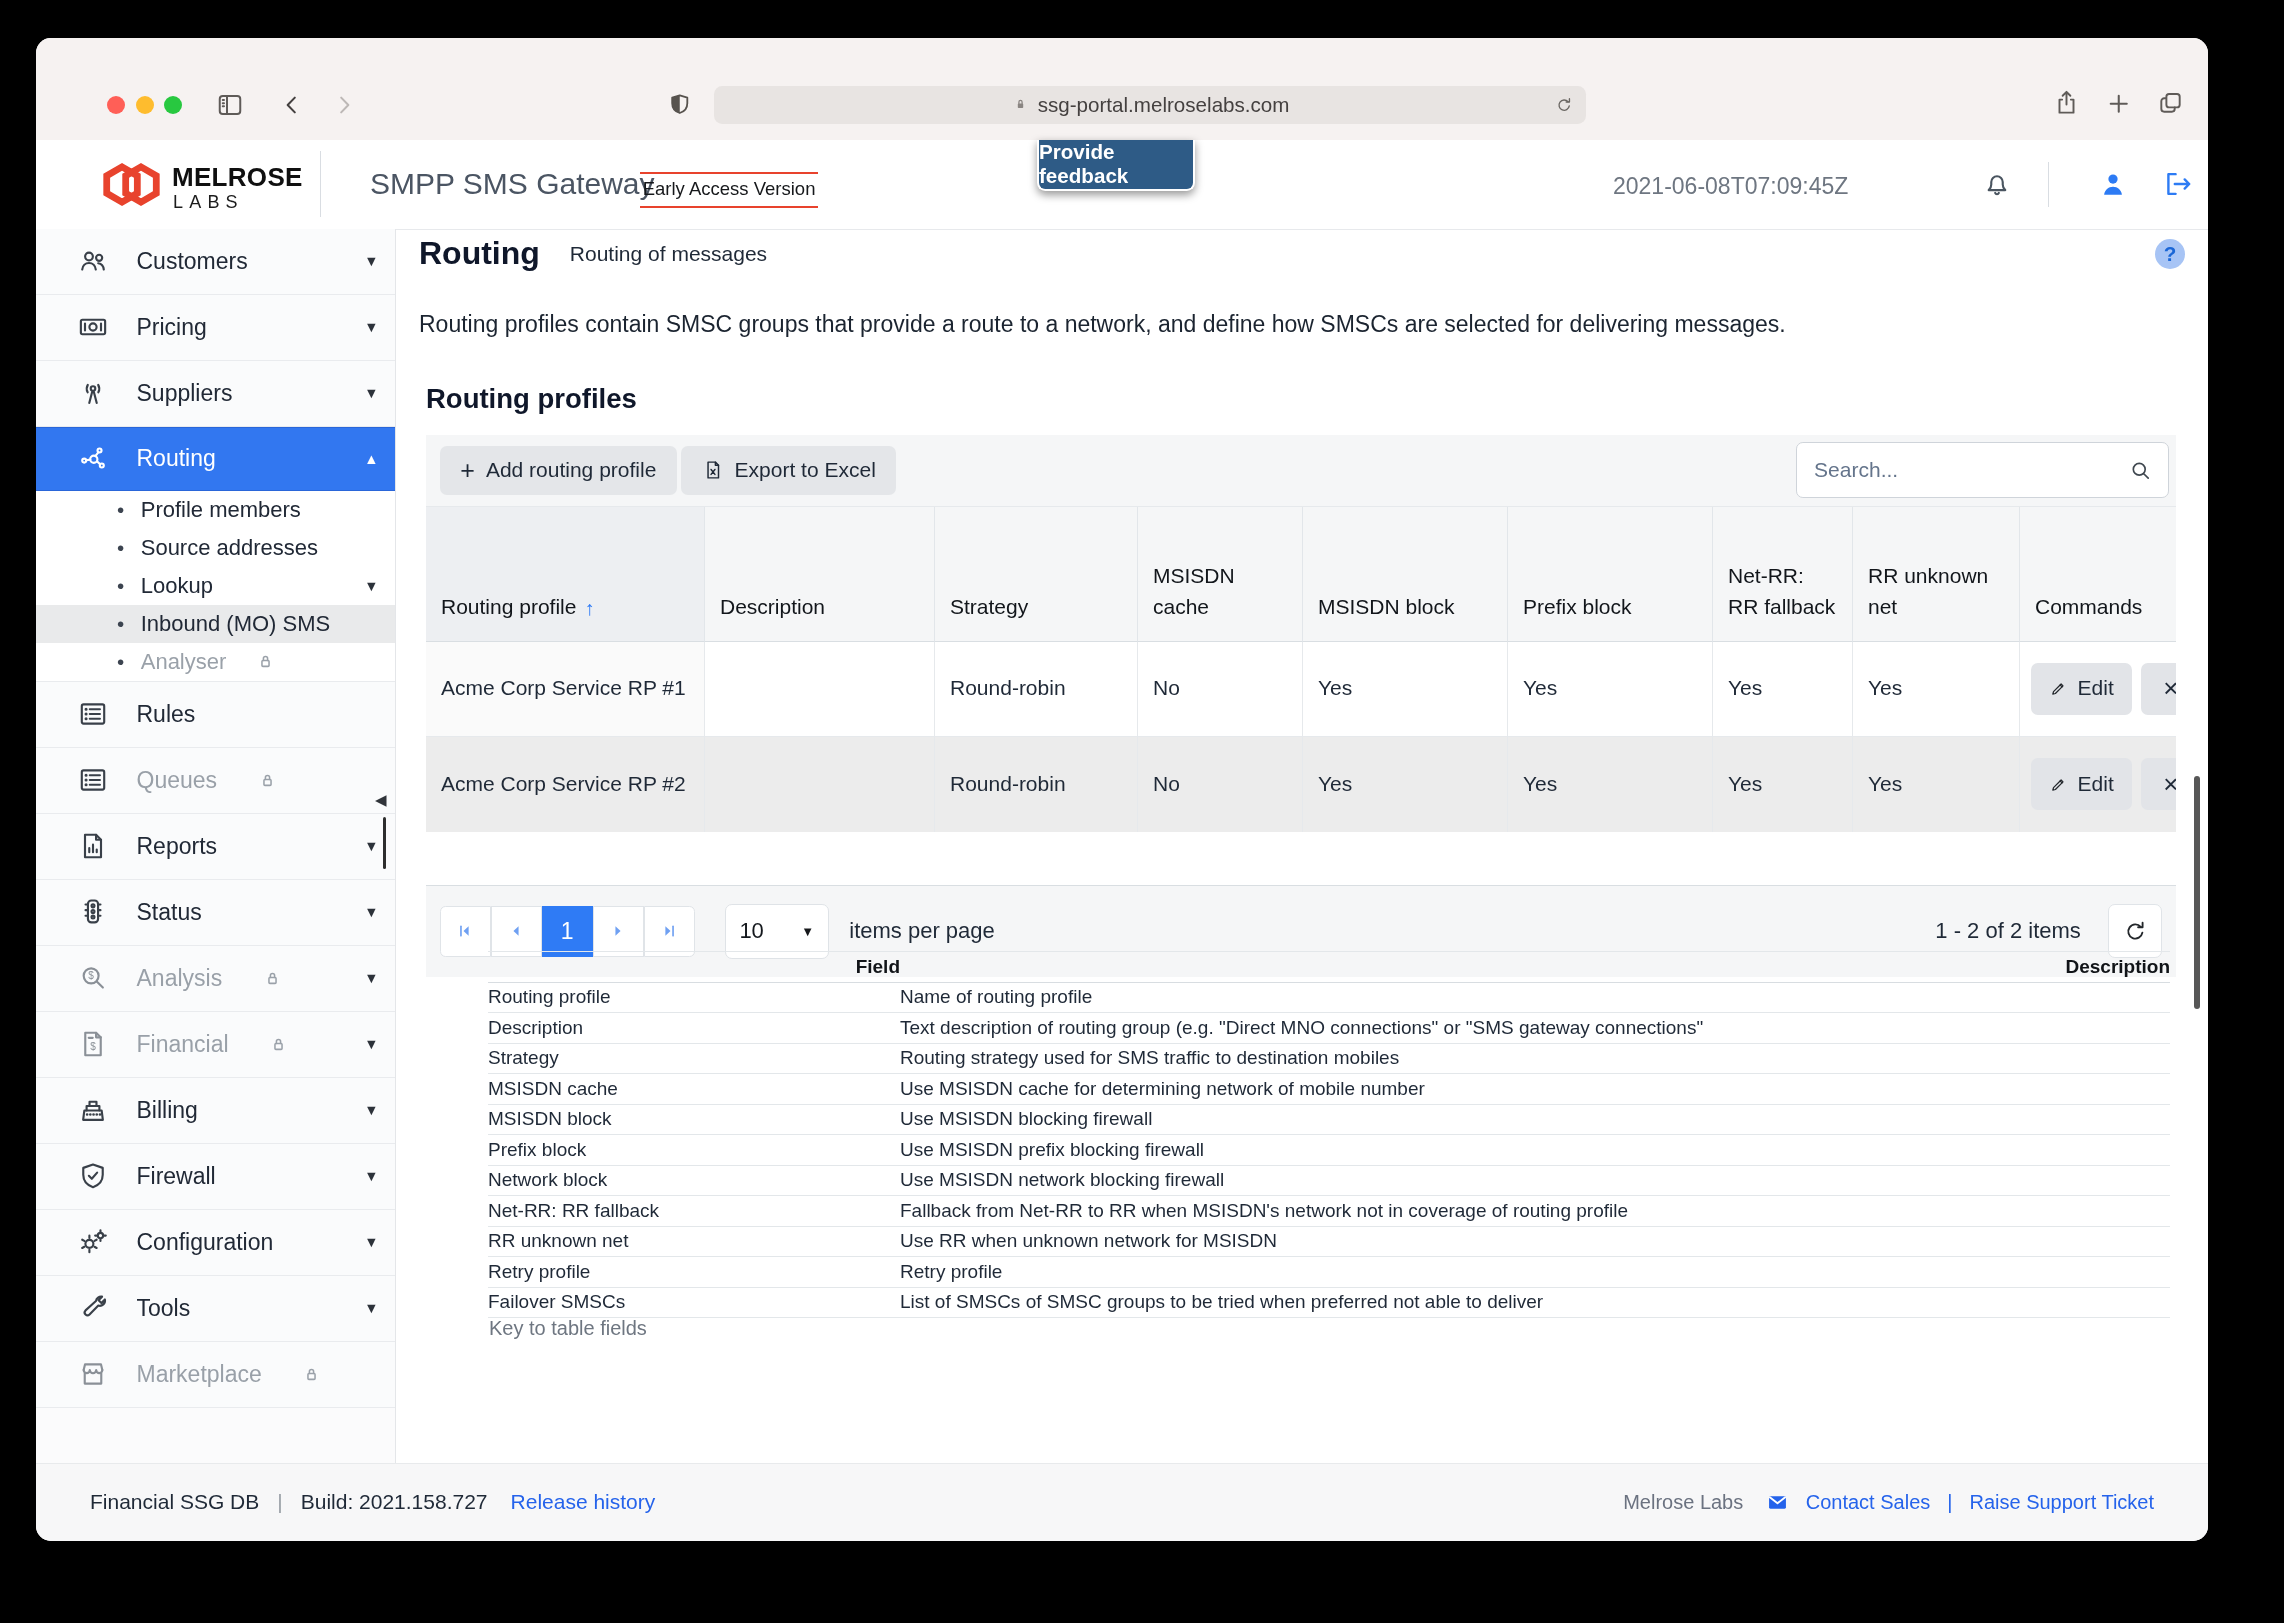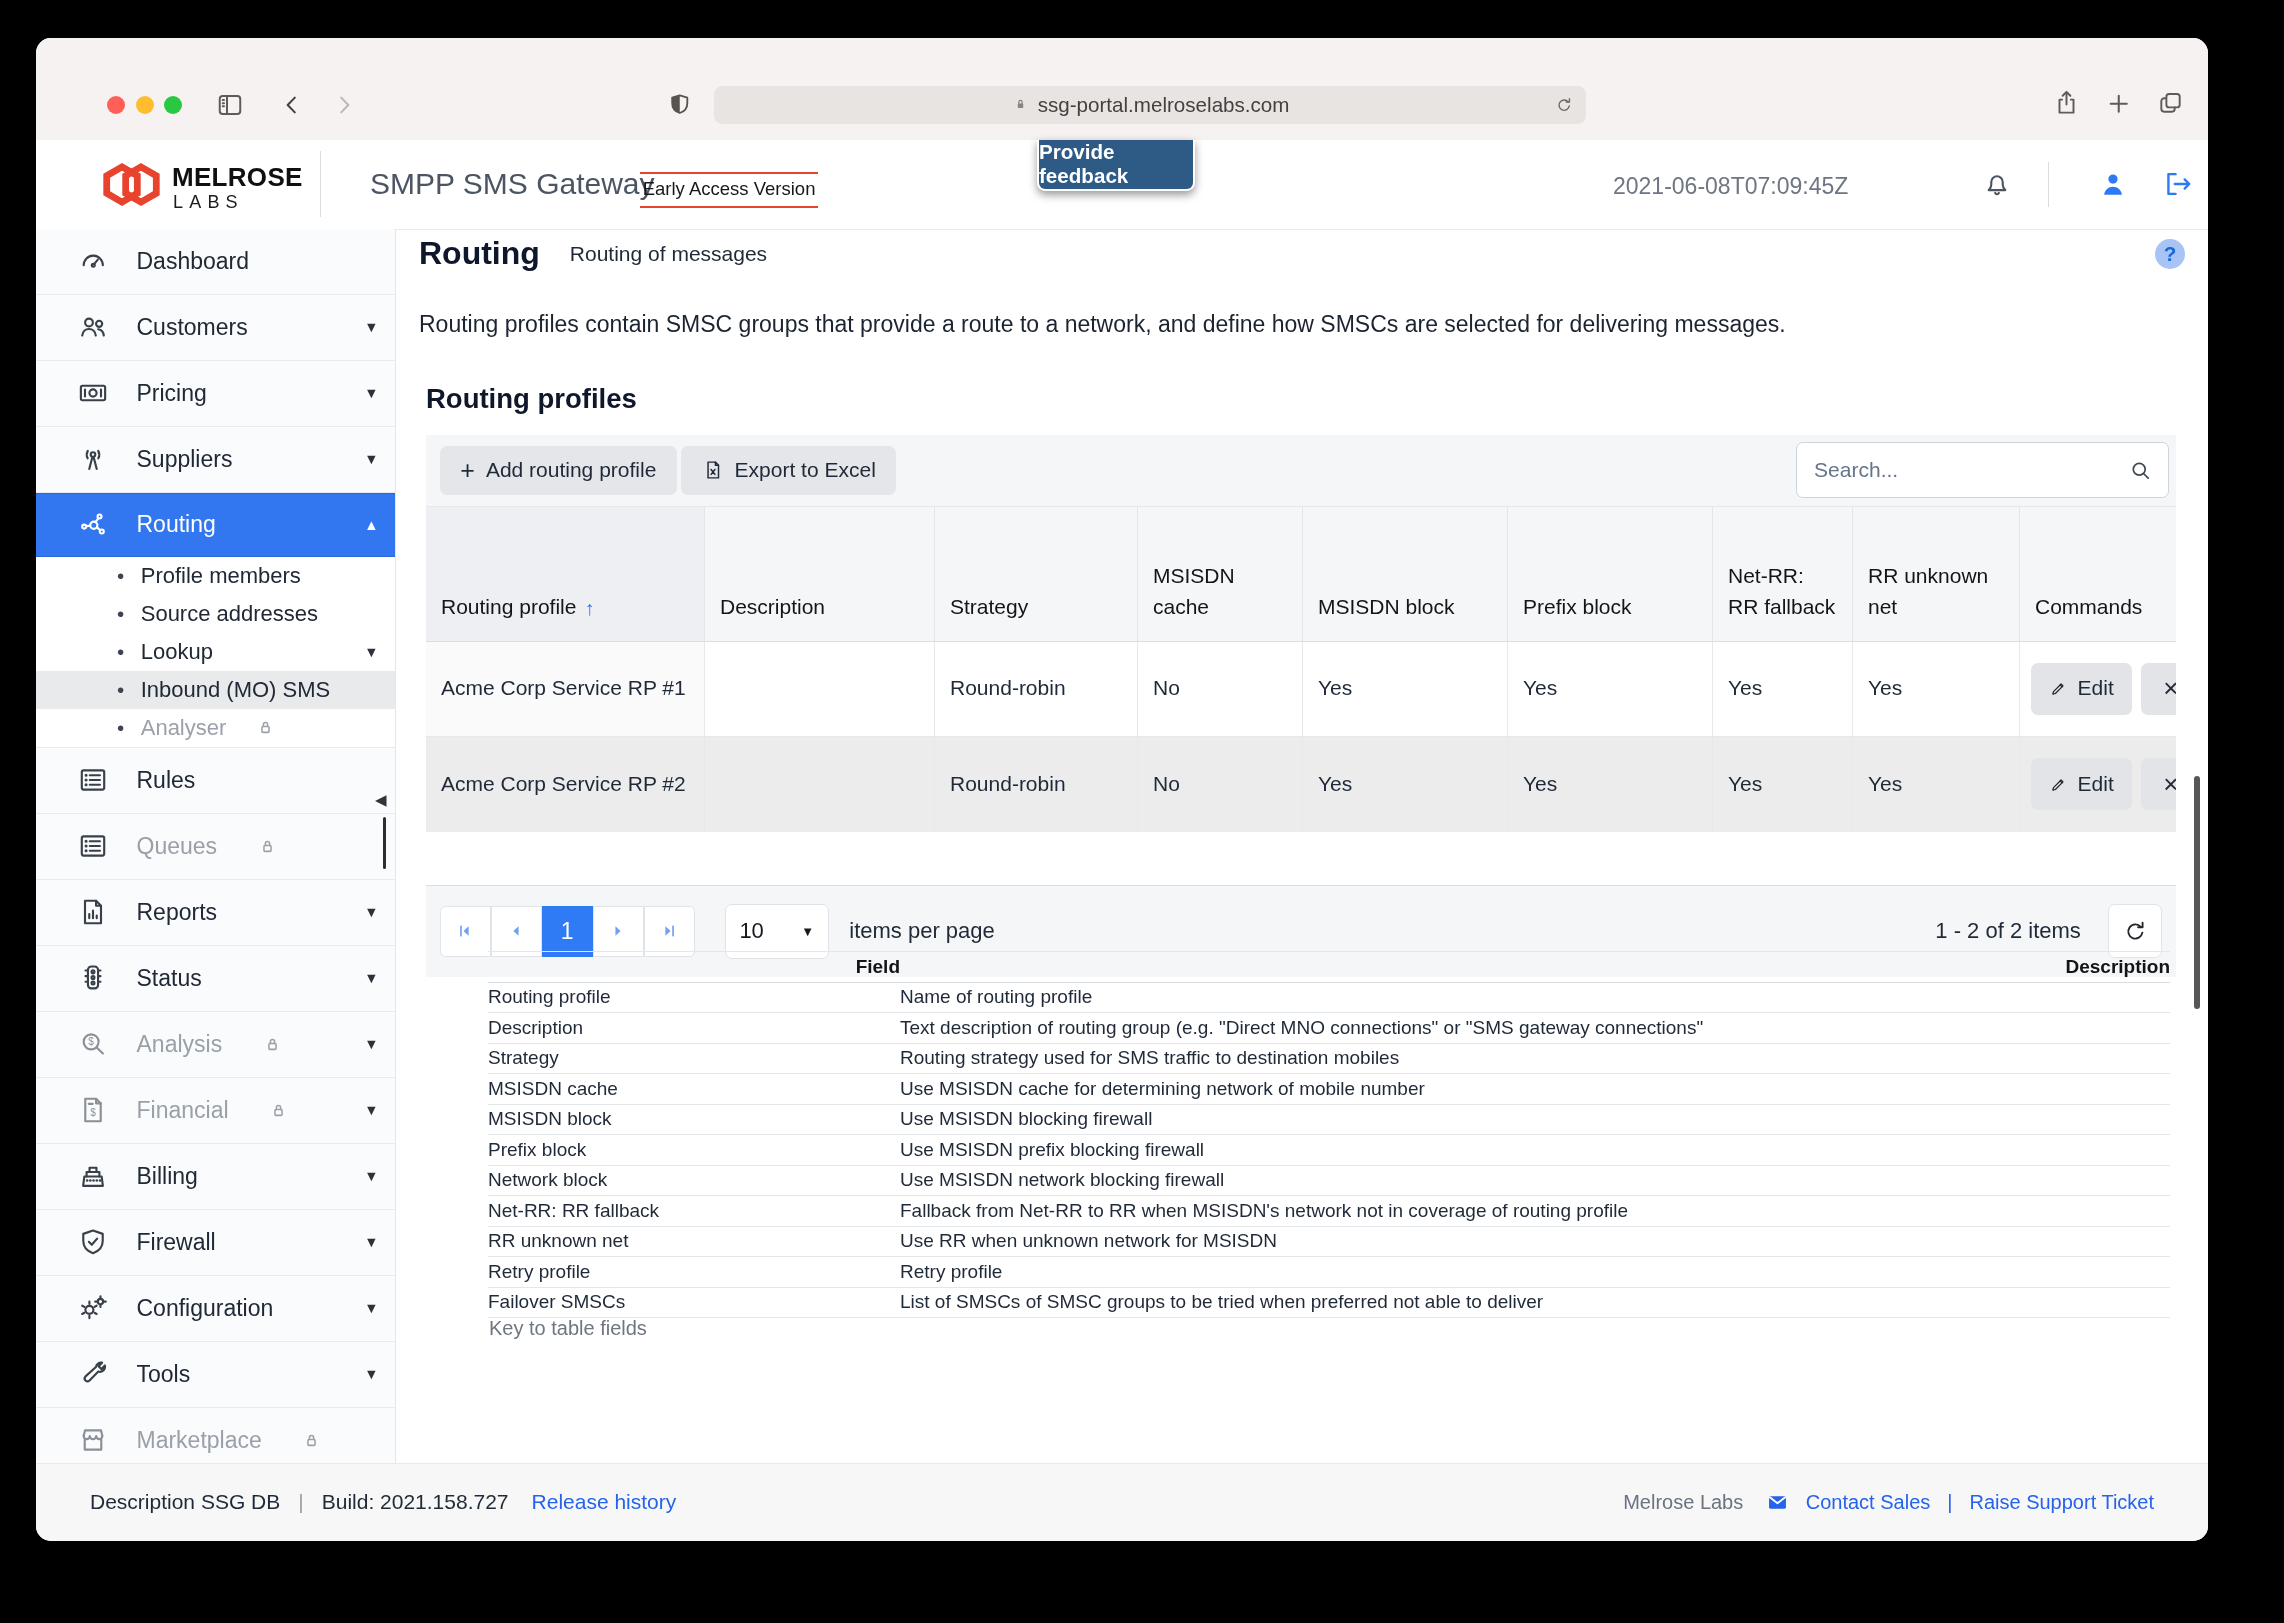--- a/index.html
+++ b/index.html
@@ -198,30 +198,20 @@
     </div>
     <div class="ci" style="left:2126px;top:28px;color:#2d7bf4;">
       <svg class="oi" width="32" height="32" viewBox="0 0 24 24" style="stroke-width:1.8">
             <path d="M10.2 4.6H4.8v14.8h5.4"></path>
             <path d="M9.6 12h10.8M17 8.6l3.4 3.4L17 15.4"></path>
           </svg>
     </div>
   </div>
 
   <div class="sidewrap">
-    <div class="it">
-      <span class="iic">
-            <svg class="oi" width="32" height="32" viewBox="0 0 24 24">
-              <path d="M5 15.2a7.2 7.2 0 1 1 14.4 0"></path>
-              <circle cx="12.2" cy="15.2" r="1.1"></circle>
-              <path d="M13 14.2l2.6-3.2"></path>
-            </svg>
-          </span>
-      <span class="lbl">Dashboard</span>
-    </div>
     <div class="it">
       <span class="iic">
             <svg class="oi" width="32" height="32" viewBox="0 0 24 24">
               <circle cx="9" cy="8.6" r="2.9"></circle>
               <path d="M3.9 18.4c.3-2.8 2.4-4.9 5.1-4.9 2.7 0 4.8 2.1 5.1 4.9"></path>
               <circle cx="16.6" cy="9.6" r="2.3"></circle>
               <path d="M15.9 13.7c2.3.4 4 2.4 4.2 4.7"></path>
             </svg>
           </span>
       <span class="lbl">Customers</span>
@@ -630,21 +620,21 @@
     <div class="krow">
           <span>Failover SMSCs</span>
           <span>List of SMSCs of SMSC groups to be tried when preferred not able to deliver</span>
         </div>
   </div>
   <div class="kcap">Key to table fields</div>
 
   <div class="vscroll"></div>
 
   <div class="foot">
-    <span class="fdb">Description SSG DB</span>
+    <span class="fdb">Financial SSG DB</span>
     <span class="fsep">|</span>
     <span class="fbuild">Build: 2021.158.727</span>
     <a class="flink">Release history</a>
     <span class="fright">
       <span class="fbrand">Melrose Labs</span>
       <span>
             <svg class="oi" width="23" height="23" viewBox="0 0 24 24" style="color:#2563eb;stroke-width:2">
               <rect x="3.2" y="5.6" width="17.6" height="12.8" rx="1.4" fill="#2563eb" stroke="none"></rect>
               <path d="M4 6.6l8 6.2 8-6.2" stroke="#fff"></path>
             </svg>

